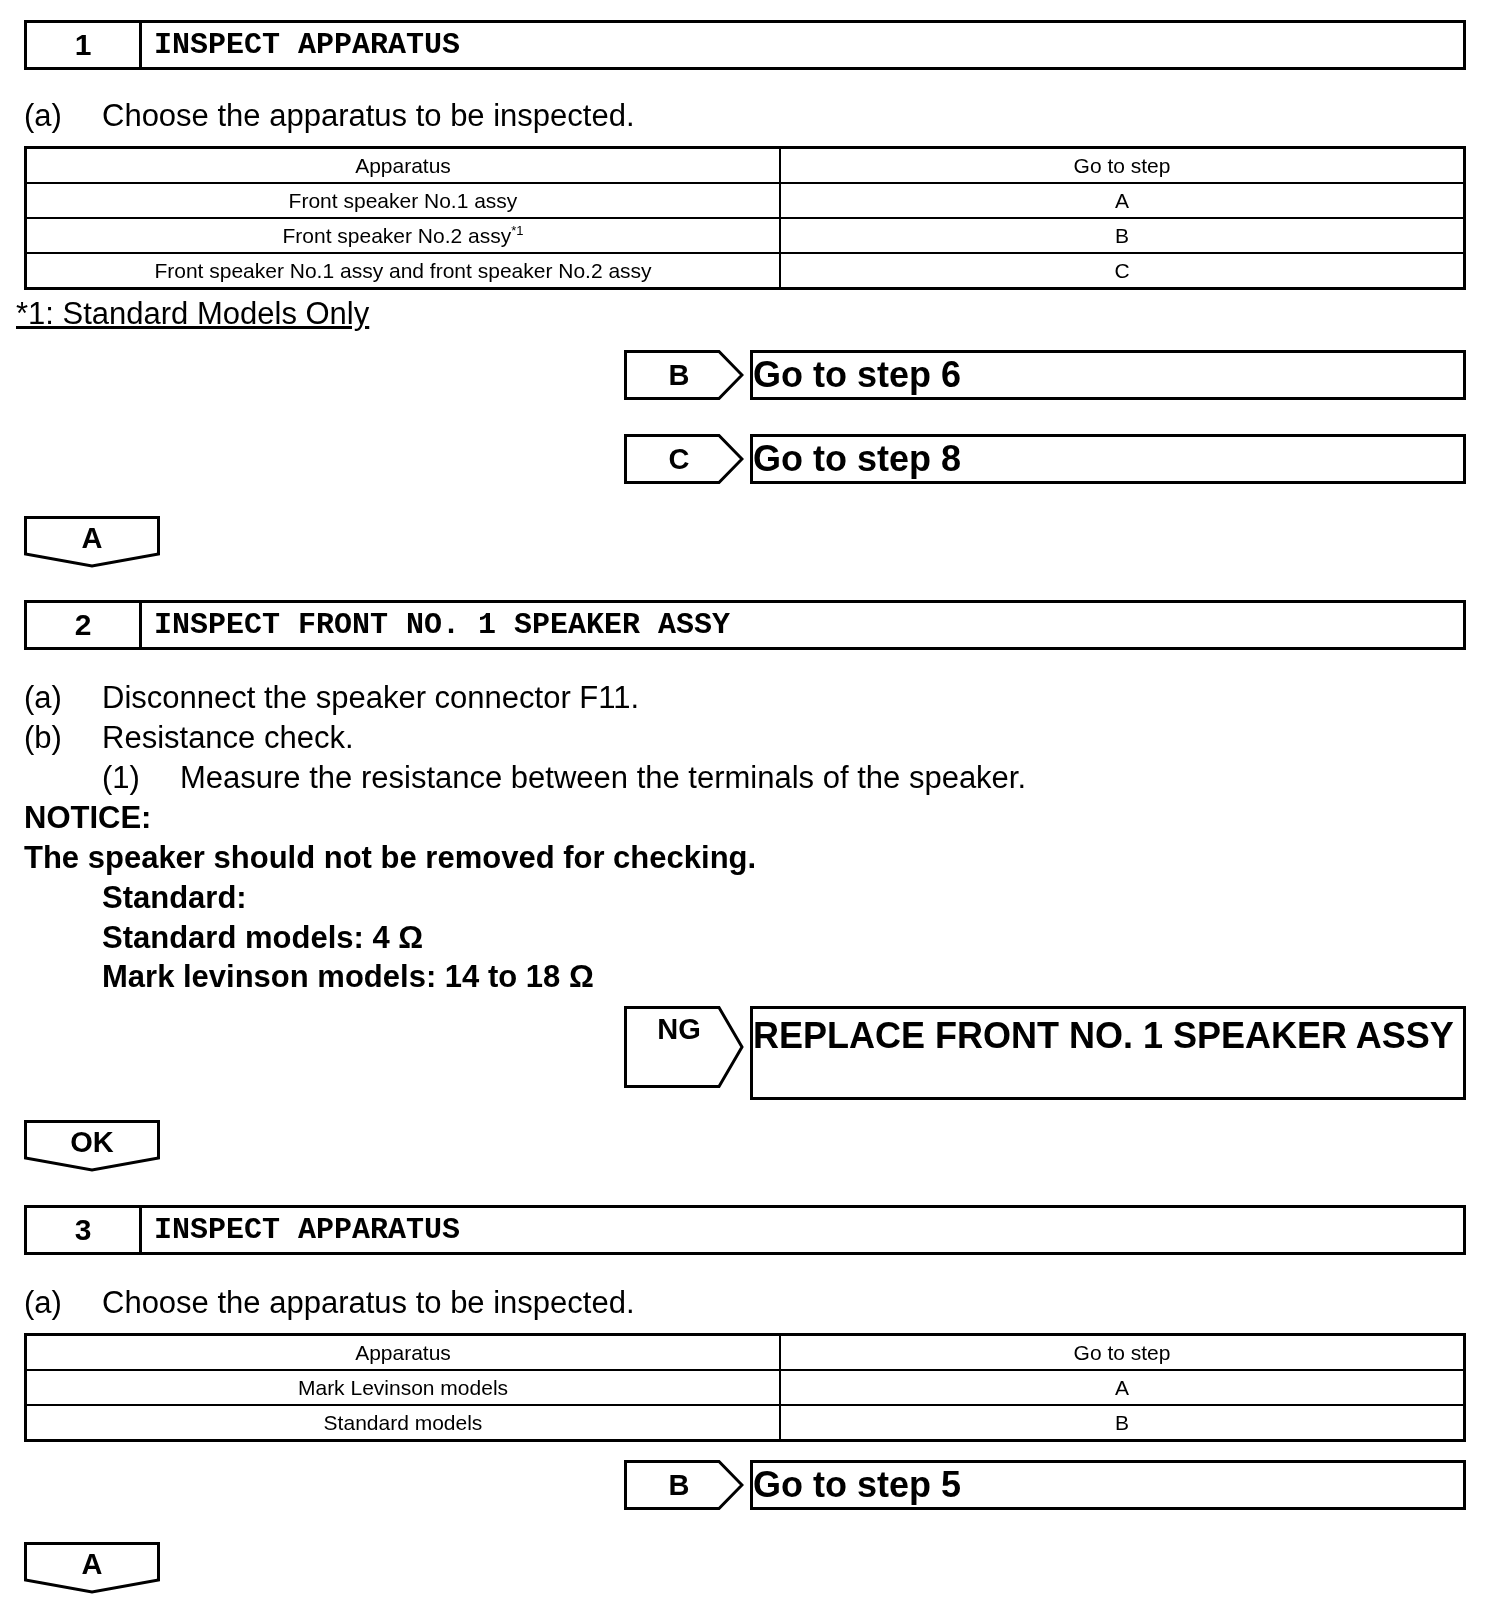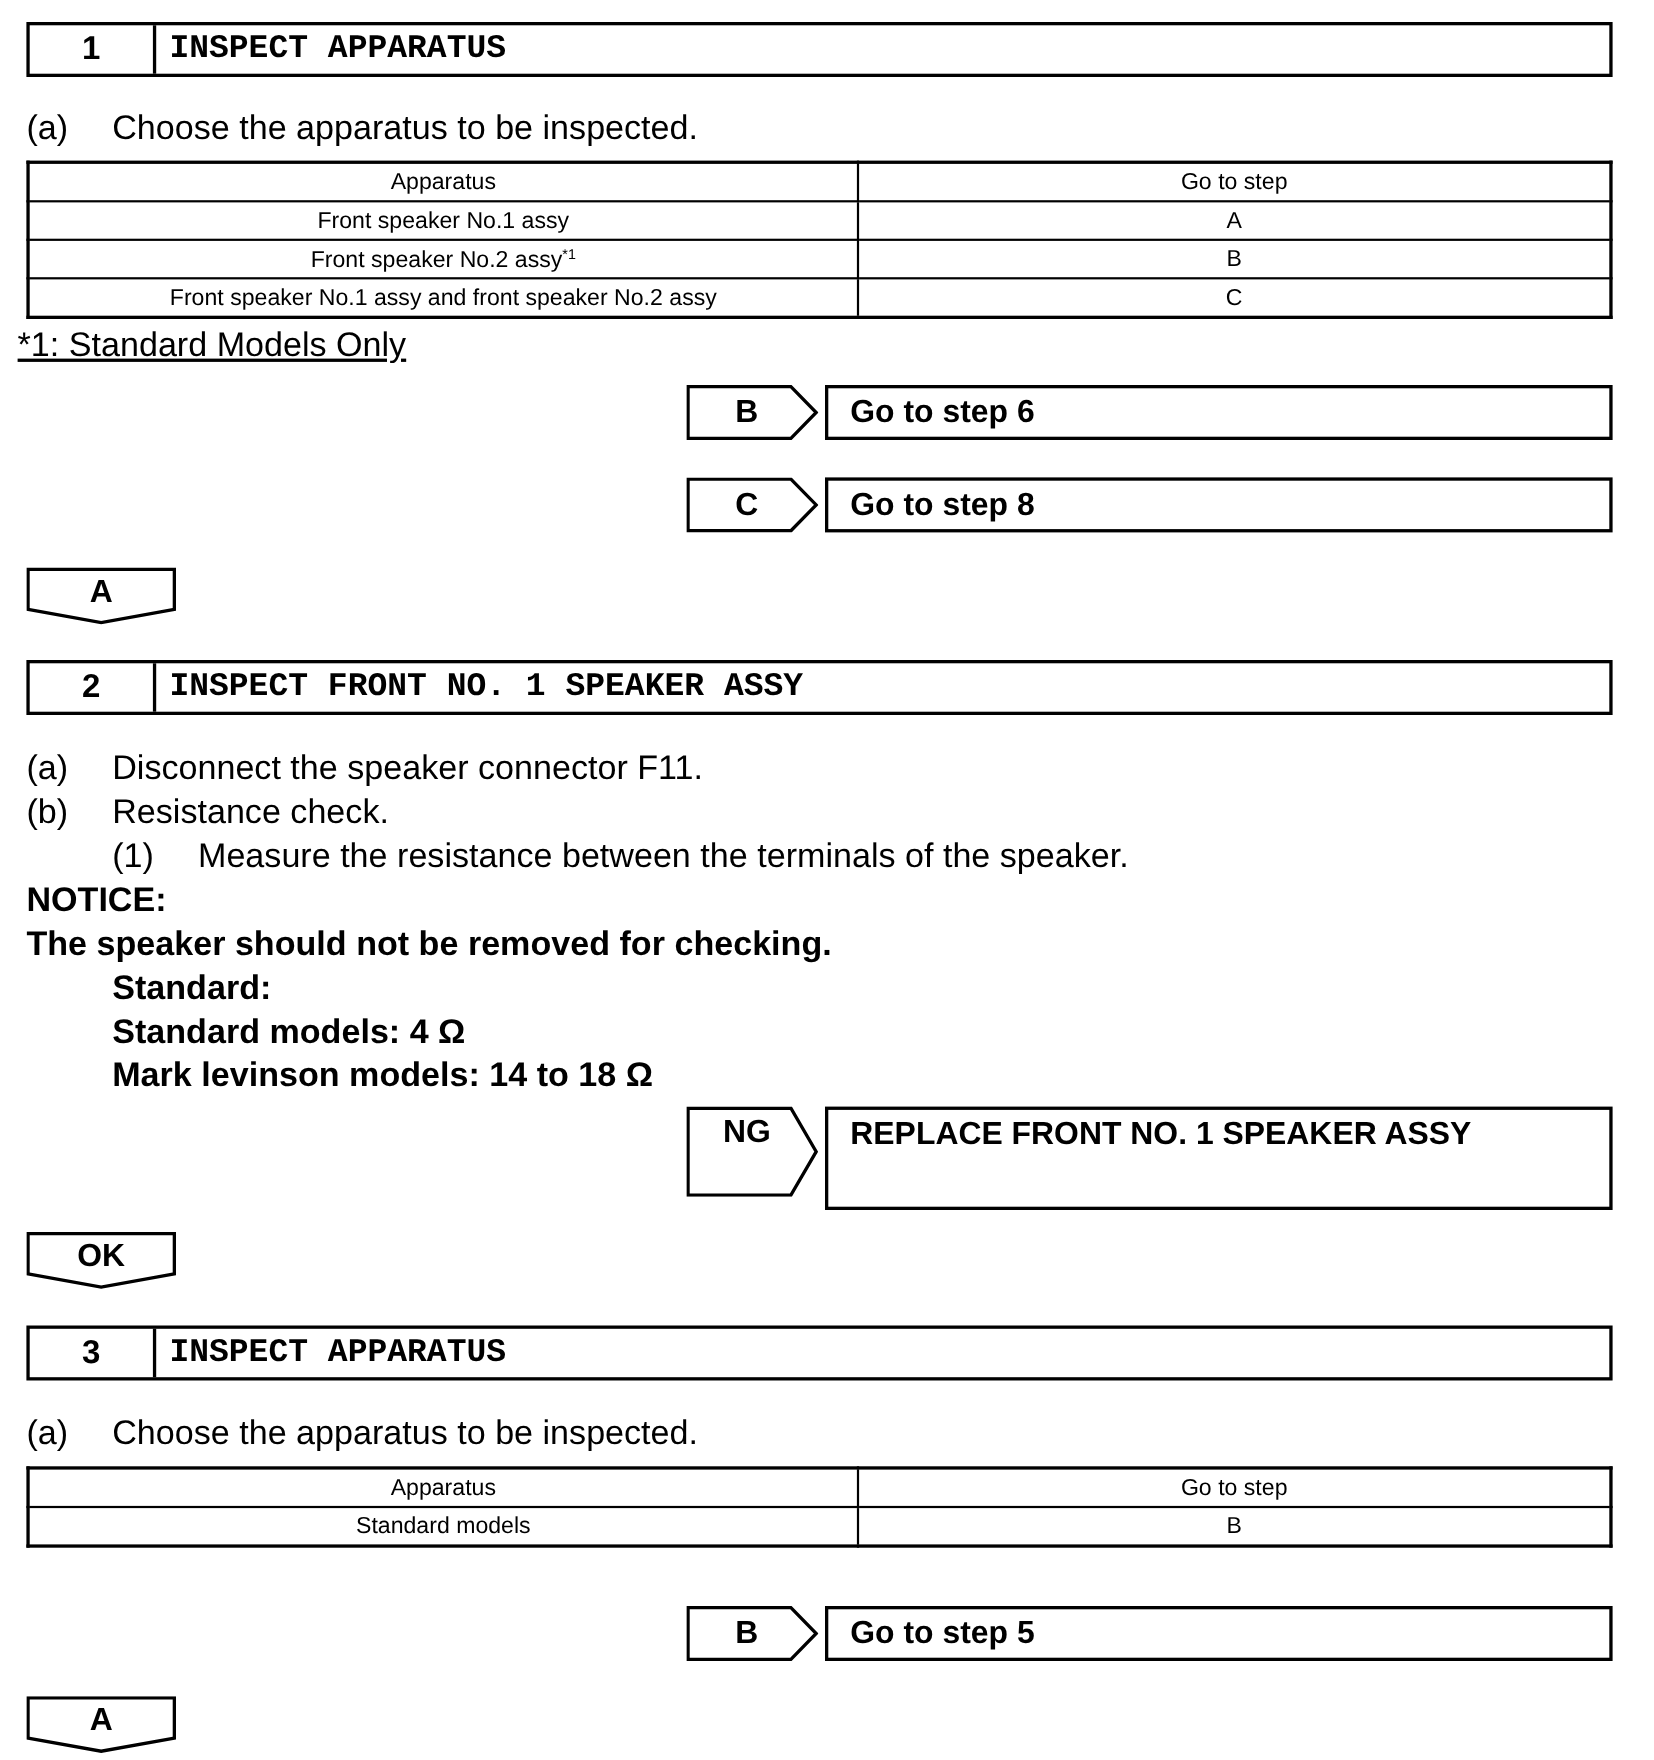--- a/index.html
+++ b/index.html
@@ -12,21 +12,21 @@
   .para .lbl { display:inline-block; width:78px; }
   .bold { font-weight:bold; }
   table.app { position:absolute; left:24px; width:1442px; border-collapse:collapse; border:3px solid #000; font-size:21px; }
   table.app td { border:2px solid #000; text-align:center; height:33px; padding:0; }
   table.app tr { }
   table.app td.c1 { width:752px; border-right:2px solid #000;margin-top:47px; }
   sup { font-size:13px; }
   .branch { position:absolute; left:624px; height:50px; }
   .branch svg { position:absolute; left:0; top:0; }
   .branch .key { position:absolute; left:0; width:110px; top:0; height:50px; display:flex; align-items:center; justify-content:center; font-weight:bold; font-size:29px; }
-  .branch .target { position:absolute; left:126px; width:716px; height:50px; border:3px solid #000; box-sizing:border-box; font-weight:bold; font-size:29px; display:flex; align-items:center; padding-left:20px; }
+  .branch .target { position:absolute; left:126px; width:716px; height:50px; border:3px solid #000; box-sizing:border-box; font-weight:bold; font-size:36px; display:flex; align-items:center; padding-left:0; }
   .down-tag { position:absolute; left:24px; width:136px; }
   .down-tag .t { position:absolute; left:0; width:136px; top:6px; text-align:center; font-weight:bold; font-size:29px; }
 </style>
 </head>
 <body>
 
 <div class="step-header" style="top:20px;">
   <div class="step-num">1</div>
   <div class="step-title">INSPECT APPARATUS</div>
 </div>
@@ -125,20 +125,24 @@
   <span class="lbl">(a)</span><span>Choose the apparatus to be inspected.</span>
 </div>
 
 <table class="app" style="top:1333px;">
   <tbody>
       <tr>
     <td class="c1">Apparatus</td>
     <td>Go to step</td>
   </tr>
   <tr>
+    <td class="c1">Mark Levinson models</td>
+    <td>A</td>
+  </tr>
+  <tr>
     <td class="c1">Standard models</td>
     <td>B</td>
   </tr>
 </tbody>
   </table>
 
 <div class="branch" style="top:1460px;">
   <svg width="120" height="50">
       <polygon points="1.5,1.5 95,1.5 118,25 95,48.5 1.5,48.5" fill="#fff" stroke="#000" stroke-width="3"></polygon>
     </svg>

